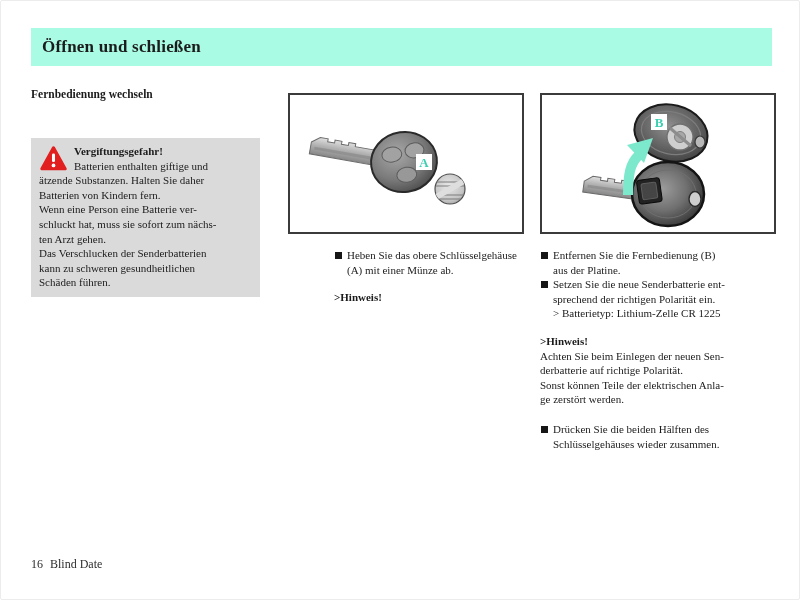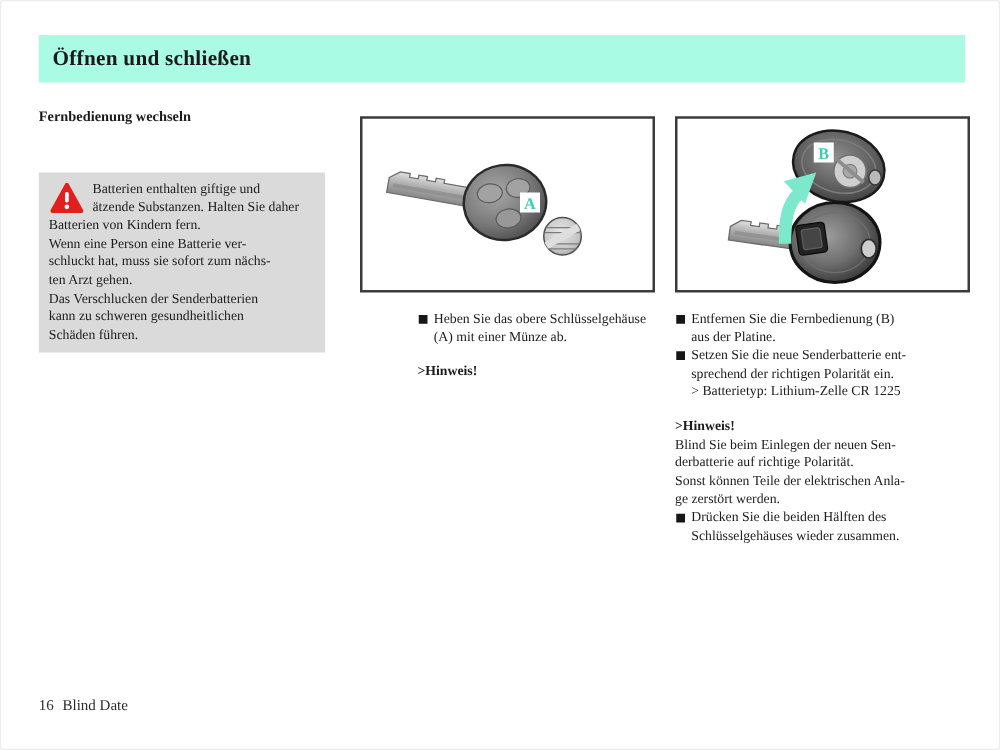--- a/index.html
+++ b/index.html
@@ -17,41 +17,42 @@
   .warn-body{white-space:pre;}
   .figure{position:absolute;top:92px;width:236px;height:141px;border:2px solid #3b3b3b;
         background:#fff;box-sizing:border-box;}
   .fig-mid{left:287px;} .fig-right{left:539px;}
   .coltext{position:absolute;top:247px;width:242px;font-size:11px;line-height:14.6px;}
   .col-mid{left:294px;margin-left:39px;} .col-right{left:539px;}
   .bullet{position:relative;padding-left:13px;white-space:pre;}
   .bullet::before{content:"";position:absolute;left:1px;top:4px;width:7px;height:7px;background:#161616;}
   .note-title{font-weight:bold;margin-top:13px;}
   .note-body{white-space:pre;}
-  .bullet-last{}
+  .bullet-last{margin-top:15px;}
   .footer{position:absolute;left:30px;top:556px;font-size:12px;color:#2c2c2c;}
   .footer .book{margin-left:7px;}
 </style>
 </head>
 <body>
 
 <div class="page">
 
   <div class="titlebar">
     <span class="title">Öffnen und schließen</span>
   </div>
 
   <h2 class="section-heading">Fernbedienung wechseln</h2>
 
   <div class="warning">
     <svg class="warn-icon" viewBox="0 0 30 28" aria-hidden="true">
       <path d="M15 2 L28 25.5 L2 25.5 Z" style="fill:var(--alert-red);stroke:var(--alert-red)" stroke-width="3.5" stroke-linejoin="round"></path>
       <rect x="13.3" y="8.5" width="3.4" height="9.5" rx="1.6" fill="#ffffff"></rect>
       <circle cx="15" cy="21.8" r="2.1" fill="#ffffff"></circle>
     </svg>
+    <div class="warn-title">Vergiftungsgefahr!</div>
     <div class="warn-body">Batterien enthalten giftige und
 ätzende Substanzen. Halten Sie daher
 Batterien von Kindern fern.
 Wenn eine Person eine Batterie ver-
 schluckt hat, muss sie sofort zum nächs-
 ten Arzt gehen.
 Das Verschlucken der Senderbatterien
 kann zu schweren gesundheitlichen
 Schäden führen.</div>
   </div>
@@ -163,21 +164,21 @@
     </svg>
   </div>
 
   <div class="coltext col-right">
     <div class="bullet">Entfernen Sie die Fernbedienung (B)
 aus der Platine.</div>
     <div class="bullet">Setzen Sie die neue Senderbatterie ent-
 sprechend der richtigen Polarität ein.
 &gt; Batterietyp: Lithium-Zelle CR 1225</div>
     <div class="note-title">&gt;Hinweis!</div>
-    <div class="note-body">Blind Sie beim Einlegen der neuen Sen-
+    <div class="note-body">Achten Sie beim Einlegen der neuen Sen-
 derbatterie auf richtige Polarität.
 Sonst können Teile der elektrischen Anla-
 ge zerstört werden.</div>
     <div class="bullet bullet-last">Drücken Sie die beiden Hälften des
 Schlüsselgehäuses wieder zusammen.</div>
   </div>
 
   <div class="footer">
     <span>16</span><span class="book">Blind Date</span>
   </div>

